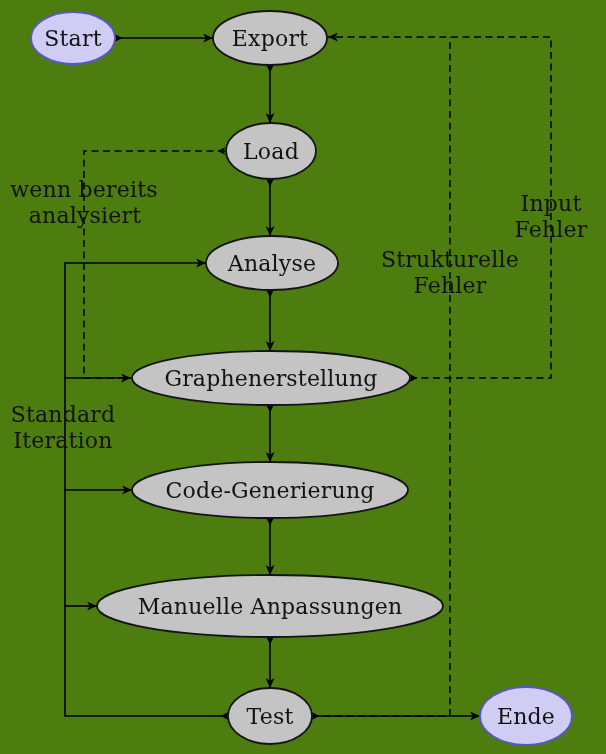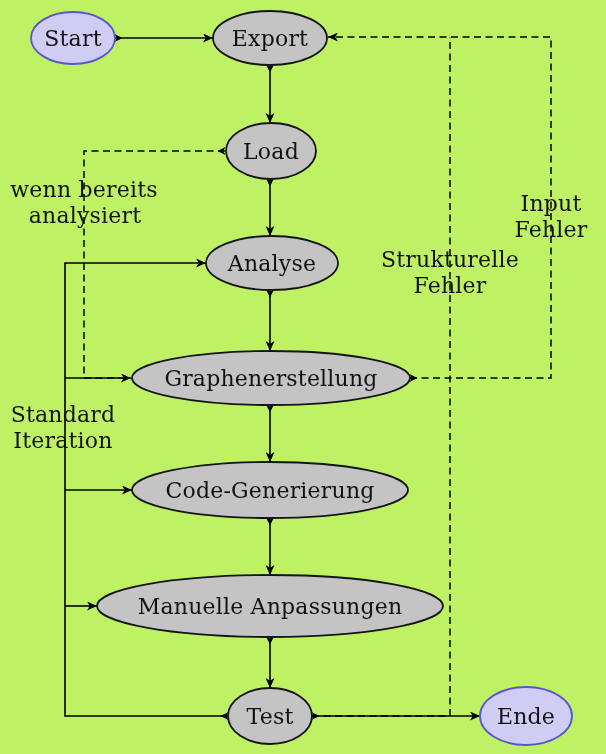--- a/index.html
+++ b/index.html
@@ -1,16 +1,16 @@
 <!DOCTYPE html>
 <html><head>
 <meta charset="utf-8">
 <style>
   html,body{margin:0;padding:0;background:#ffffff;}
-  .canvas{position:relative;width:606px;height:754px;background:#bef264;overflow:hidden;}
+  .canvas{position:relative;width:606px;height:754px;background:#4d7c0f;overflow:hidden;}
   svg{display:block;}
   .edge{stroke:#000000;stroke-width:1.6;fill:none;}
   .edge.dashed{stroke-dasharray:7 4.5;stroke-width:1.5;}
   ellipse.node{stroke-width:1.8;}
   text.lbl{
     font-family:"DejaVu Serif","Liberation Serif",serif;
     font-size:22px;
     fill:#121212;
     text-anchor:middle;
     letter-spacing:0.2px;

